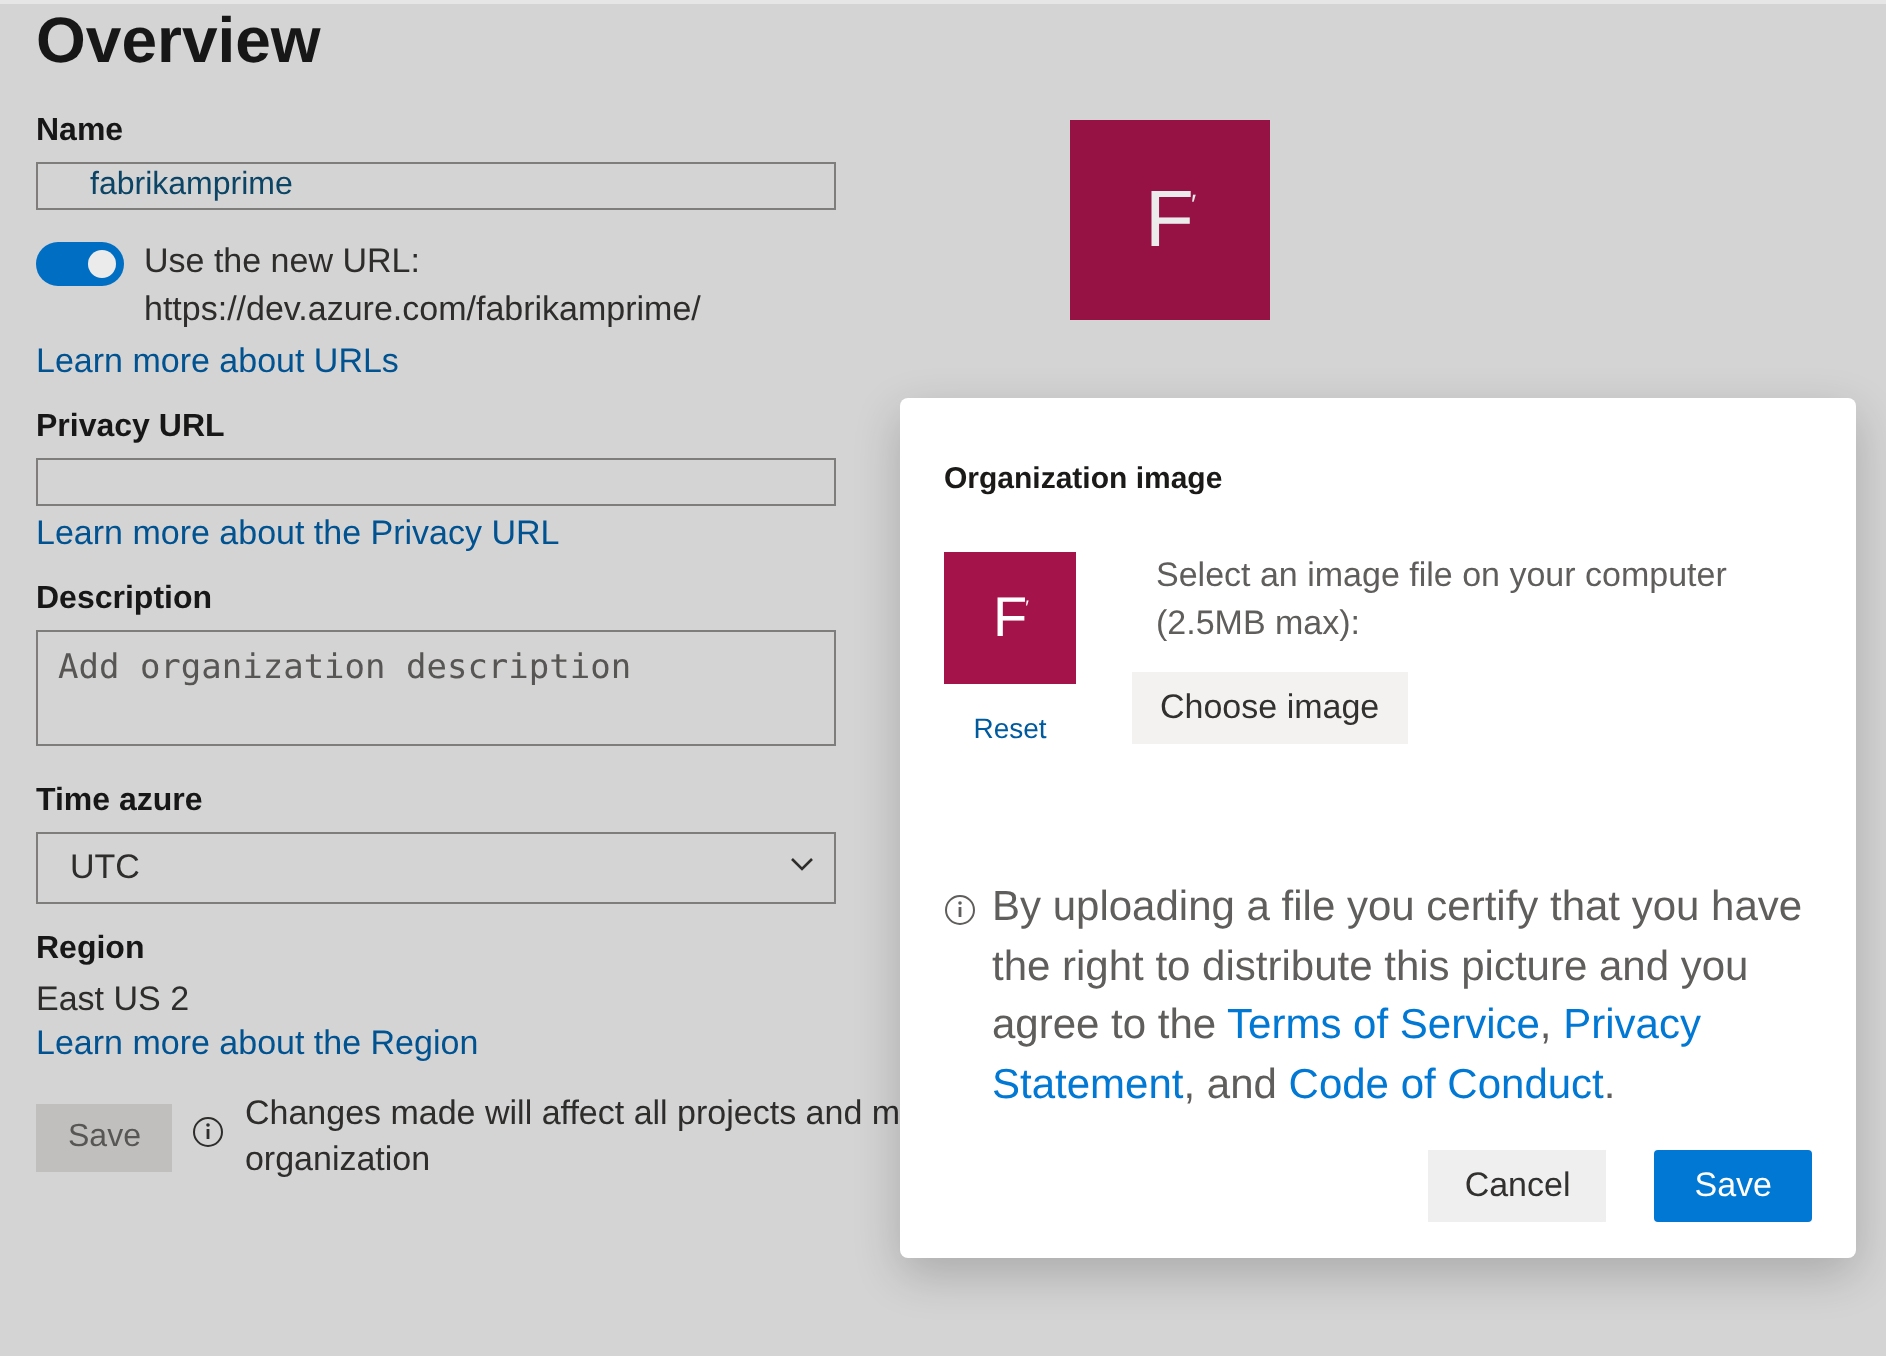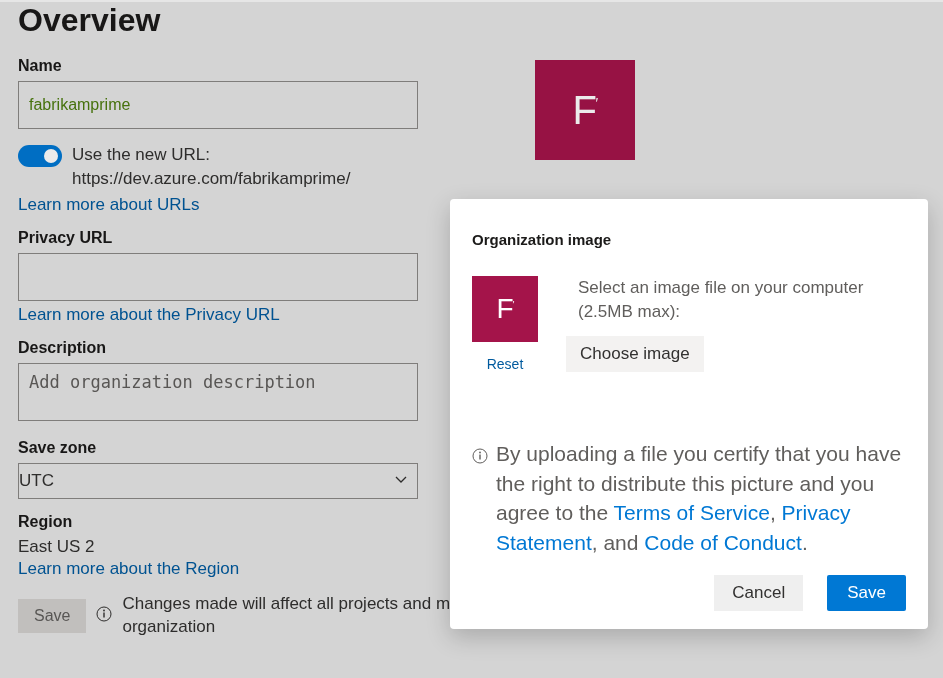--- a/index.html
+++ b/index.html
@@ -35,26 +35,26 @@
     width: 400px;
   }
   .field-label {
     font-weight: 600;
     font-size: 16px;
     margin-bottom: 6px;
     color: #1b1a19;
   }
   .text-input {
     width: 100%;
-    height: 48px;
+    height: 24px;
     border: 1px solid #8a8886;
     background: #e6e6e6;
-    padding: 0 10px;
+    padding: 0 26px;
     font-size: 16px;
-    color: #4d7c0f;
+    color: #0c4a6e;
   }
   .textarea-input {
     width: 100%;
     height: 58px;
     border: 1px solid #8a8886;
     background: #e6e6e6;
     padding: 8px 10px;
     font-size: 17px;
     color: #323130;
     resize: none;
@@ -98,21 +98,21 @@
   }
   .field-block { margin-top: 14px; }
   .select-wrap {
     position: relative;
   }
   .select-input {
     width: 100%;
     height: 36px;
     border: 1px solid #8a8886;
     background: #e6e6e6;
-    padding: 0 0;
+    padding: 0 16px;
     font-size: 17px;
     color: #323130;
     display: flex;
     align-items: center;
     cursor: pointer;
   }
   .chevron {
     position: absolute;
     right: 10px;
     top: 50%;
@@ -299,21 +299,21 @@
       <input class="text-input" type="text" value="" style="">
       <span class="link" style="margin-top:4px">Learn more about the Privacy URL</span>
     </div>
 
     <div class="field-block">
       <div class="field-label">Description</div>
       <textarea class="textarea-input" placeholder="Add organization description" style=""></textarea>
     </div>
 
     <div class="field-block">
-      <div class="field-label">Save zone</div>
+      <div class="field-label">Time azure</div>
       <div class="select-wrap">
         <div class="select-input">
           <span>UTC</span>
         </div>
         <span class="chevron">
           <svg width="14" height="14" viewBox="0 0 14 14">
               <path d="M2 5 L7 10 L12 5" fill="none" stroke="#323130" stroke-width="1.3"></path>
             </svg>
         </span>
       </div>

